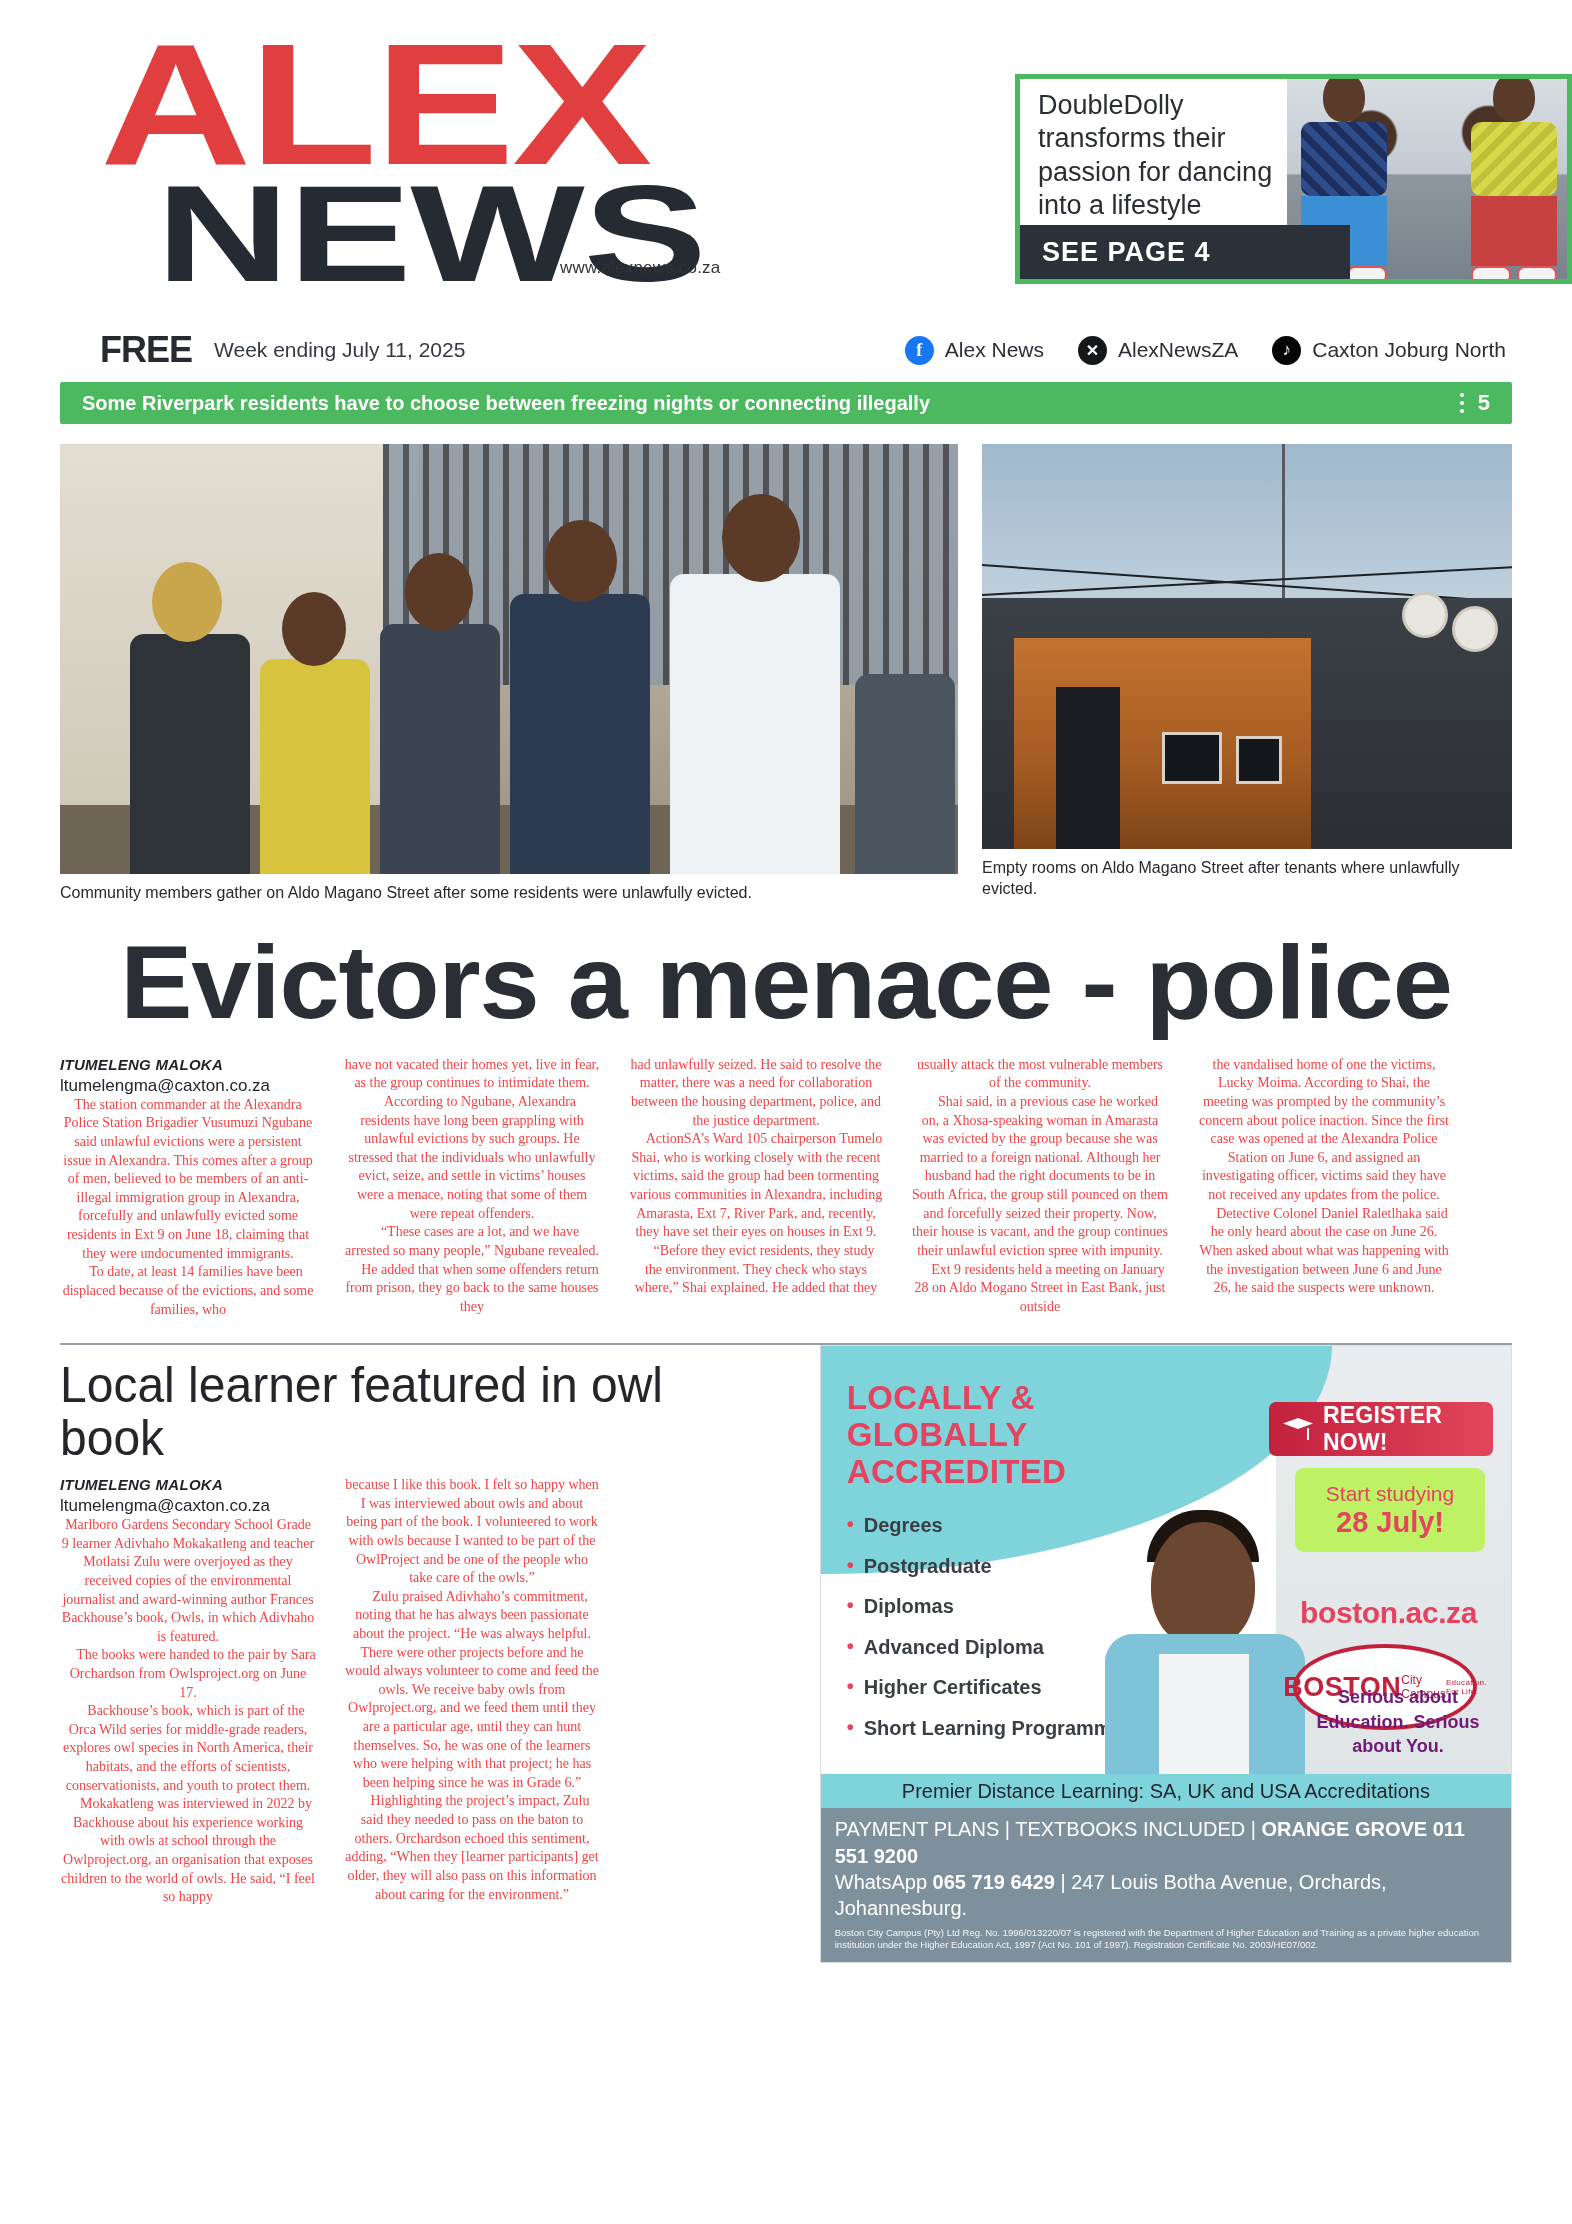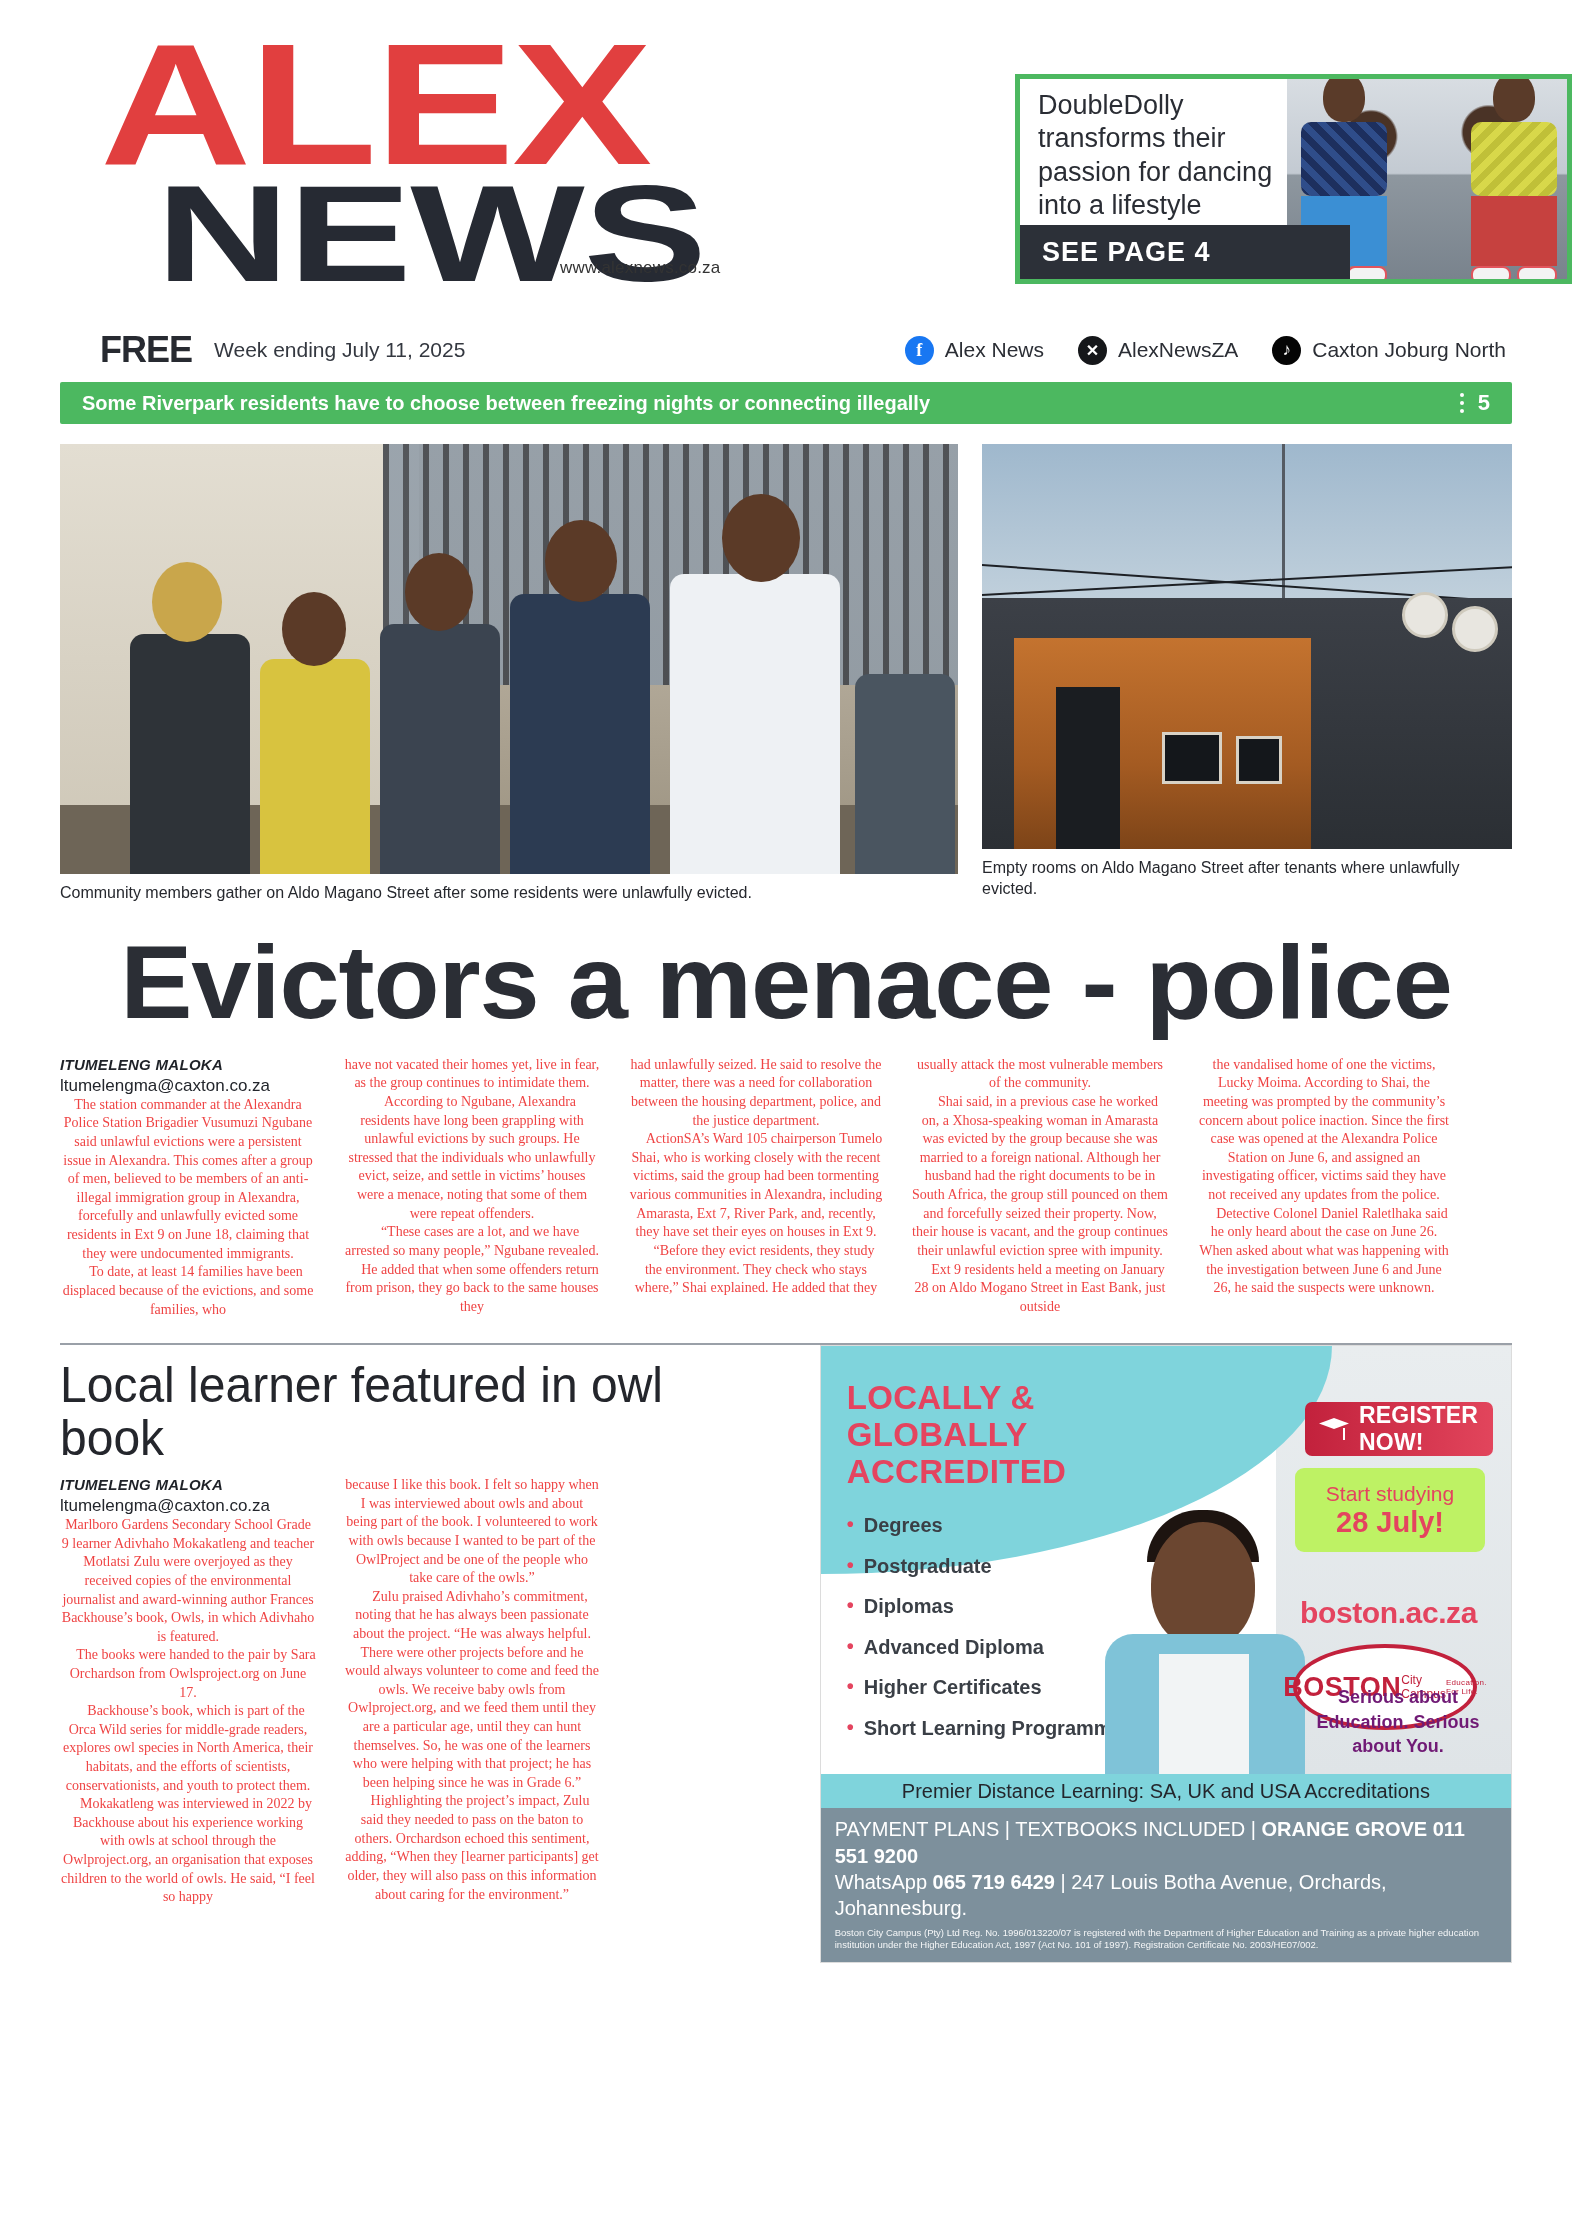--- a/index.html
+++ b/index.html
@@ -177,21 +177,21 @@
   .ad-li{font-size:20px;font-weight:bold;color:#3a3f46;margin-bottom:17px;display:flex;gap:10px;line-height:1.18;}
   .ad-li .bullet{color:#e4445f;font-size:20px;line-height:1;}
   .ad-student{
     position:absolute;left:268px;bottom:0;width:230px;height:300px;
   }
   .st-head{position:absolute;left:62px;bottom:126px;width:104px;height:126px;border-radius:50% 50% 46% 46%;background:#6b4630;}
   .st-hair{position:absolute;left:58px;bottom:212px;width:112px;height:52px;border-radius:56px 56px 0 0;background:#1d1410;}
   .st-body{position:absolute;left:16px;bottom:0;width:200px;height:140px;border-radius:28px 28px 0 0;background:#7fc3d8;}
   .st-shirt{position:absolute;left:70px;bottom:0;width:90px;height:120px;background:#f2f4f5;}
   .ad-reg{
-    position:absolute;right:18px;top:56px;width:188px;height:54px;
+    position:absolute;right:18px;top:56px;width:224px;height:54px;
     background:linear-gradient(90deg,#c2213c,#e2455c);border-radius:7px;
     display:flex;align-items:center;gap:10px;padding-left:14px;box-sizing:border-box;
   }
   .cap-icon{width:30px;height:22px;position:relative;flex:0 0 auto;}
   .cap-icon .top{position:absolute;top:0;left:0;width:30px;height:12px;background:#fff;
     clip-path:polygon(50% 0,100% 45%,50% 90%,0 45%);}
   .cap-icon .tas{position:absolute;top:10px;right:4px;width:2px;height:12px;background:#fff;}
   .ad-reg-text{font-size:23px;font-weight:bold;color:#fff;letter-spacing:.2px;}
   .ad-start{
     position:absolute;right:26px;top:122px;width:190px;height:84px;

